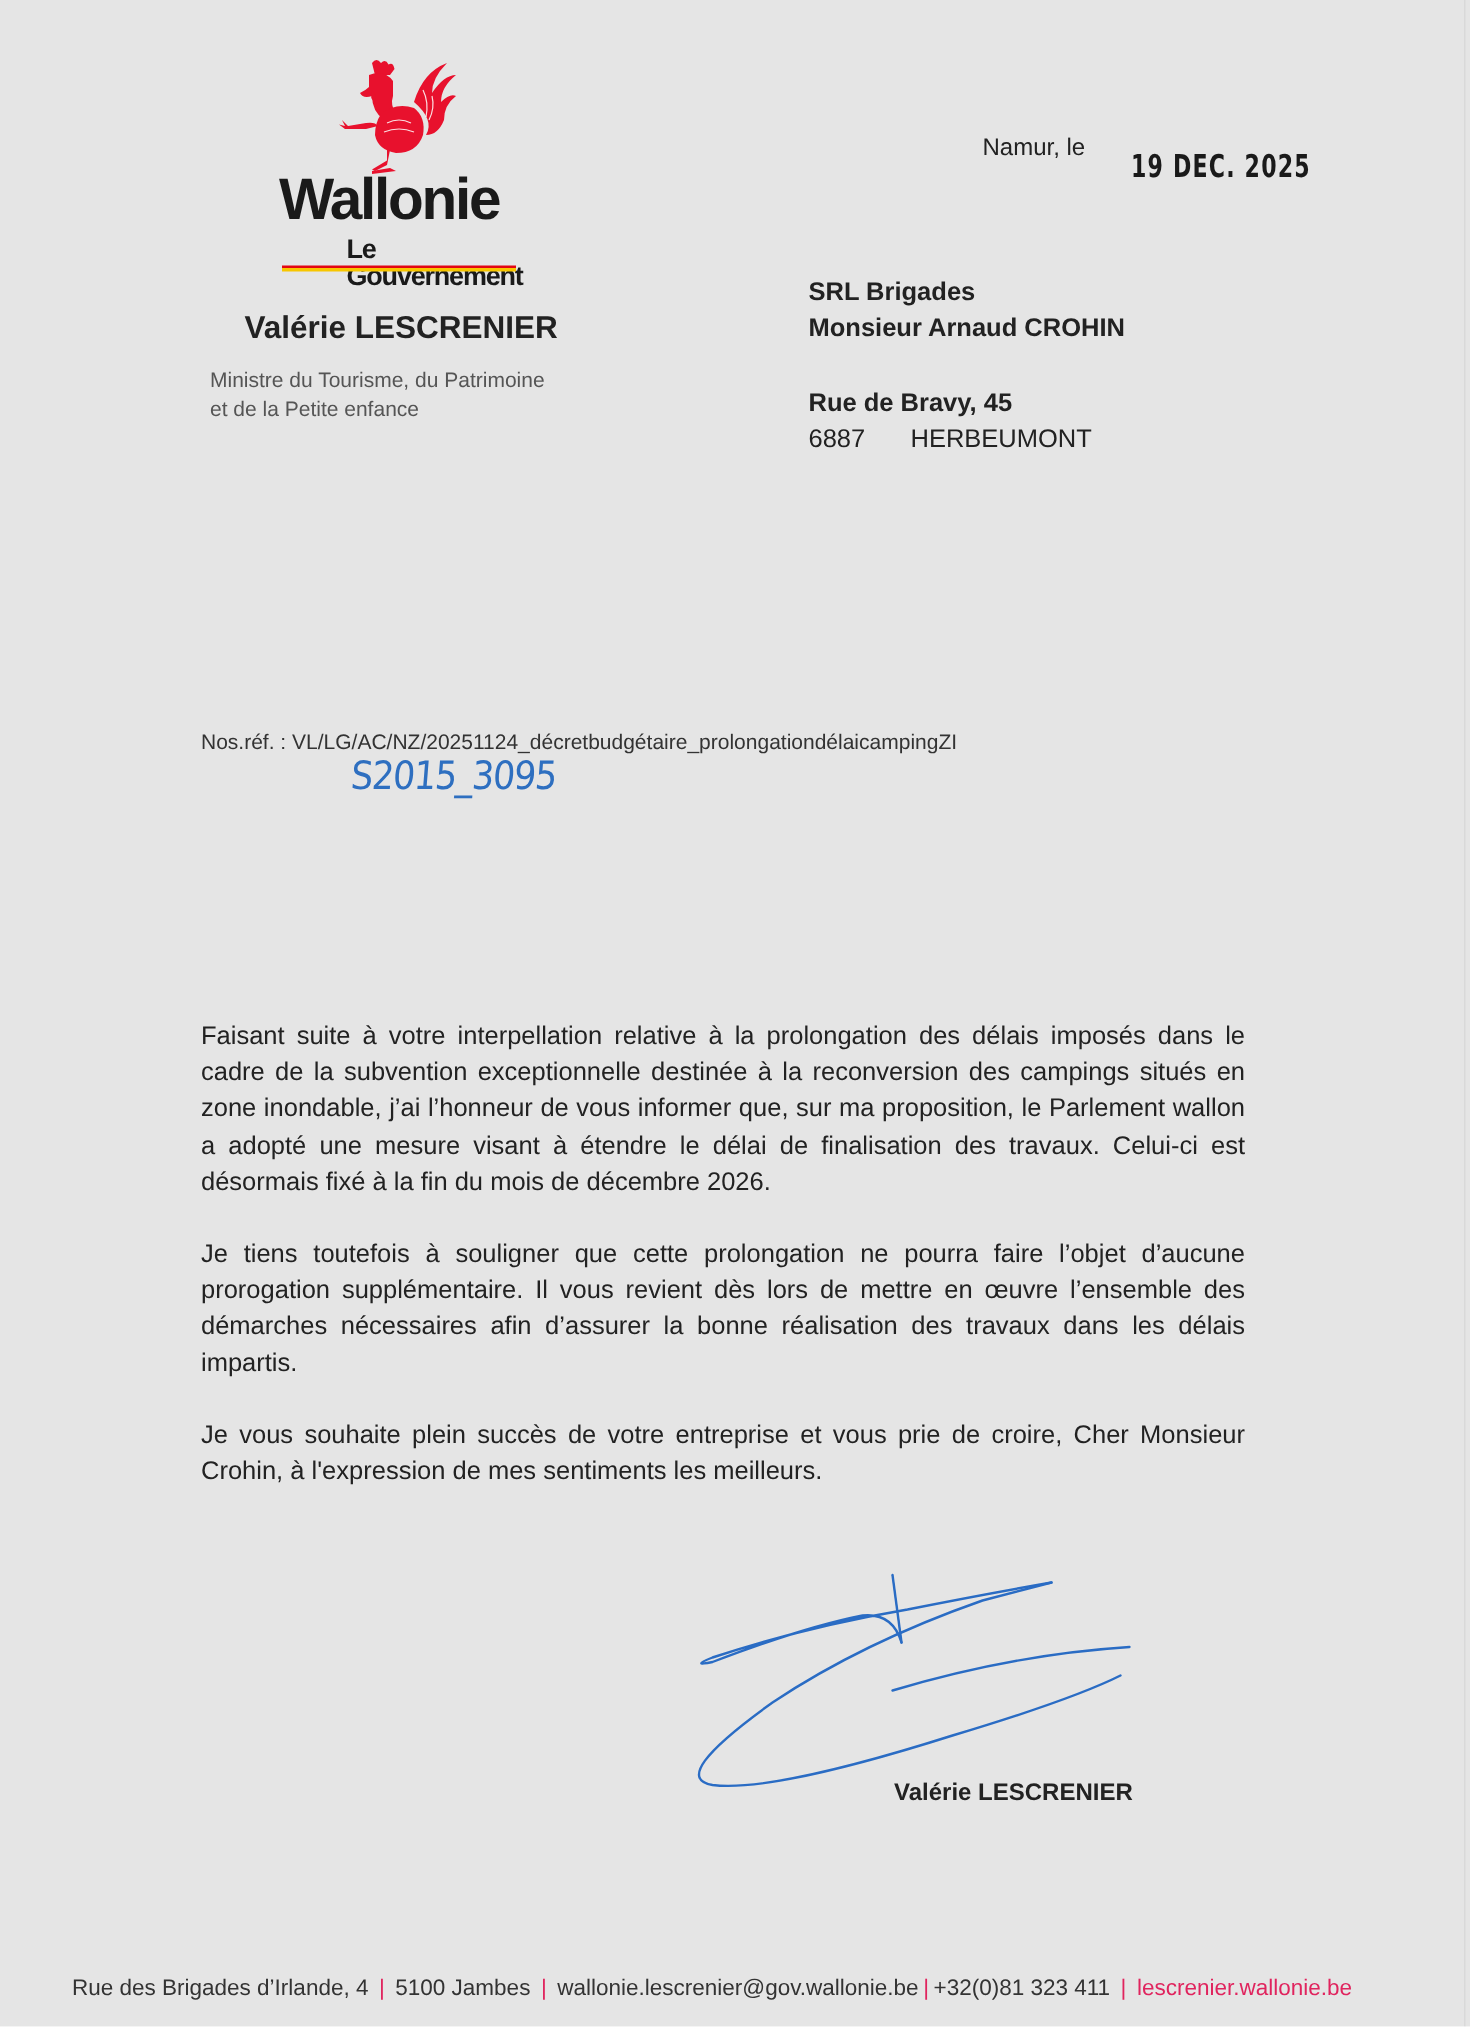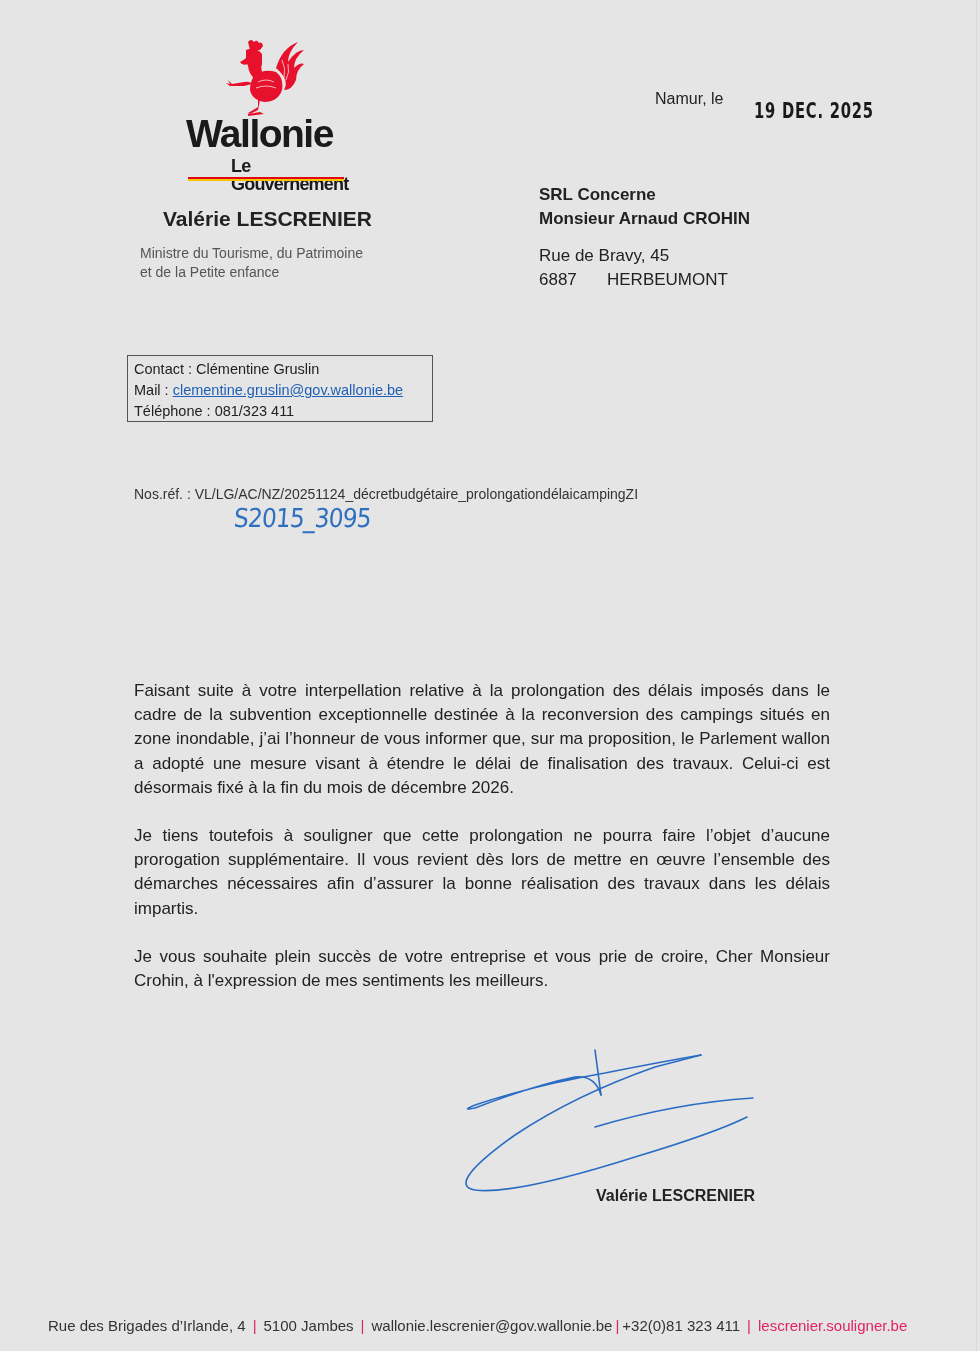--- a/index.html
+++ b/index.html
@@ -22,21 +22,21 @@
   .sender-title { position:absolute; left:140px; top:244px; width:270px; text-align:left;
                   font-size:14px; line-height:19px; color:#555; }
 
   .date-line { position:absolute; left:655px; top:90px; font-size:16px; color:#222; }
   .date-stamp { position:absolute; left:754px; top:99px; font-size:21px; font-weight:bold;
                 font-family:"Liberation Sans Narrow","DejaVu Sans Condensed","Liberation Sans",sans-serif;
                 letter-spacing:1px; color:#1a1a1a; transform:scaleX(0.78); transform-origin:left; }
 
   .recipient { position:absolute; left:539px; top:183px; font-size:17px; line-height:24px; color:#222; }
   .recipient .b { font-weight:bold; }
-  .recipient .addr { margin-top:13px; }
+  .recipient .addr { margin-top:26px;font-weight:bold; }
   .recipient .city-row span.zip { display:inline-block; width:68px; }
 
   .contact-box { position:absolute; left:127px; top:355px; width:306px; height:67px;
                  border:1px solid #555; box-sizing:border-box; padding:3px 0 0 6px;
                  font-size:14.5px; line-height:21px; color:#222; }
   .contact-box a { color:#1f5fb8; text-decoration:underline; }
 
   .ref { position:absolute; left:134px; top:486px; font-size:14px; color:#333; }
   .handref { position:absolute; left:234px; top:503px; font-size:26px; color:#2e6fc0;
              font-family:"DejaVu Sans", sans-serif; letter-spacing:-1px; transform:scaleX(0.9) skewX(-5deg);
@@ -99,48 +99,43 @@
   <div class="sender-name">Valérie LESCRENIER</div>
   <div class="sender-title">
     <div>Ministre du Tourisme, du Patrimoine</div>
     <div>et de la Petite enfance</div>
   </div>
 
   <div class="date-line">Namur, le</div>
   <div class="date-stamp">19 DEC. 2025</div>
 
   <div class="recipient">
-    <div class="b">SRL Concerne</div>
+    <div class="b">SRL Brigades</div>
     <div class="b">Monsieur Arnaud CROHIN</div>
     <div class="addr">Rue de Bravy, 45</div>
     <div class="city-row">
       <span class="zip">6887</span><span>HERBEUMONT</span>
     </div>
   </div>
 
-  <div class="contact-box">
-    <div><span>Contact : </span><span>Clémentine Gruslin</span></div>
-    <div><span>Mail : </span><a>clementine.gruslin@gov.wallonie.be</a></div>
-    <div><span>Téléphone : </span><span>081/323 411</span></div>
-  </div>
 
   <div class="ref">Nos.réf. : VL/LG/AC/NZ/20251124_décretbudgétaire_prolongationdélaicampingZI</div>
   <div class="handref">S2015_3095</div>
 
 
   <div class="body p1">Faisant suite à votre interpellation relative à la prolongation des délais imposés dans le cadre de la subvention exceptionnelle destinée à la reconversion des campings situés en zone inondable, j’ai l’honneur de vous informer que, sur ma proposition, le Parlement wallon a adopté une mesure visant à étendre le délai de finalisation des travaux. Celui-ci est désormais fixé à la fin du mois de décembre 2026.</div>
   <div class="body p2">Je tiens toutefois à souligner que cette prolongation ne pourra faire l’objet d’aucune prorogation supplémentaire. Il vous revient dès lors de mettre en œuvre l’ensemble des démarches nécessaires afin d’assurer la bonne réalisation des travaux dans les délais impartis.</div>
   <div class="body p3">Je vous souhaite plein succès de votre entreprise et vous prie de croire, Cher Monsieur Crohin, à l'expression de mes sentiments les meilleurs.</div>
 
   <svg class="signature" width="310" height="160" viewBox="0 0 310 160">
     <g fill="none" stroke="#2a6cc4" stroke-width="1.6" stroke-linecap="round">
       <path d="M140 5 L146 50"></path>
       <path d="M246 10 Q200 18 150 28 Q80 40 20 60 Q5 66 20 63 Q80 40 120 32 Q140 30 146 50"></path>
       <path d="M246 10 L200 22 Q120 50 60 90 Q -10 140 20 145 Q60 150 180 112 Q260 88 292 72"></path>
       <path d="M140 82 Q220 58 298 53"></path>
     </g>
   </svg>
   <div class="signer">Valérie LESCRENIER</div>
 
   <div class="footer">
-    <span>Rue des Brigades d’Irlande, 4</span><span class="sep">|</span><span>5100 Jambes</span><span class="sep">|</span><span>wallonie.lescrenier@gov.wallonie.be</span><span class="sep" style="padding:0 3px">|</span><span>+32(0)81 323 411</span><span class="sep">|</span><span class="web">lescrenier.souligner.be</span>
+    <span>Rue des Brigades d’Irlande, 4</span><span class="sep">|</span><span>5100 Jambes</span><span class="sep">|</span><span>wallonie.lescrenier@gov.wallonie.be</span><span class="sep" style="padding:0 3px">|</span><span>+32(0)81 323 411</span><span class="sep">|</span><span class="web">lescrenier.wallonie.be</span>
   </div>
 </div>
 
 </body></html>

